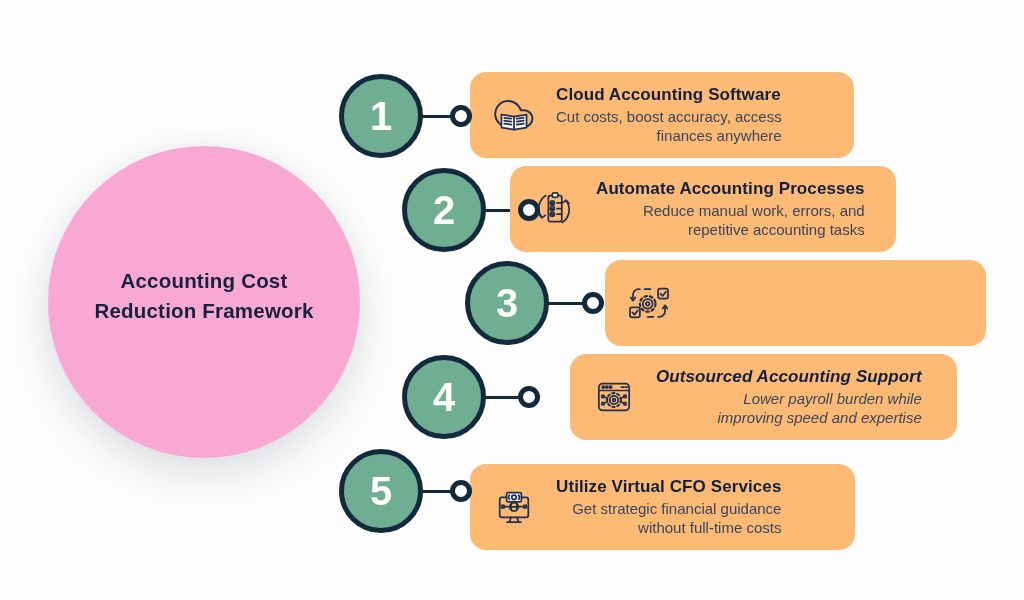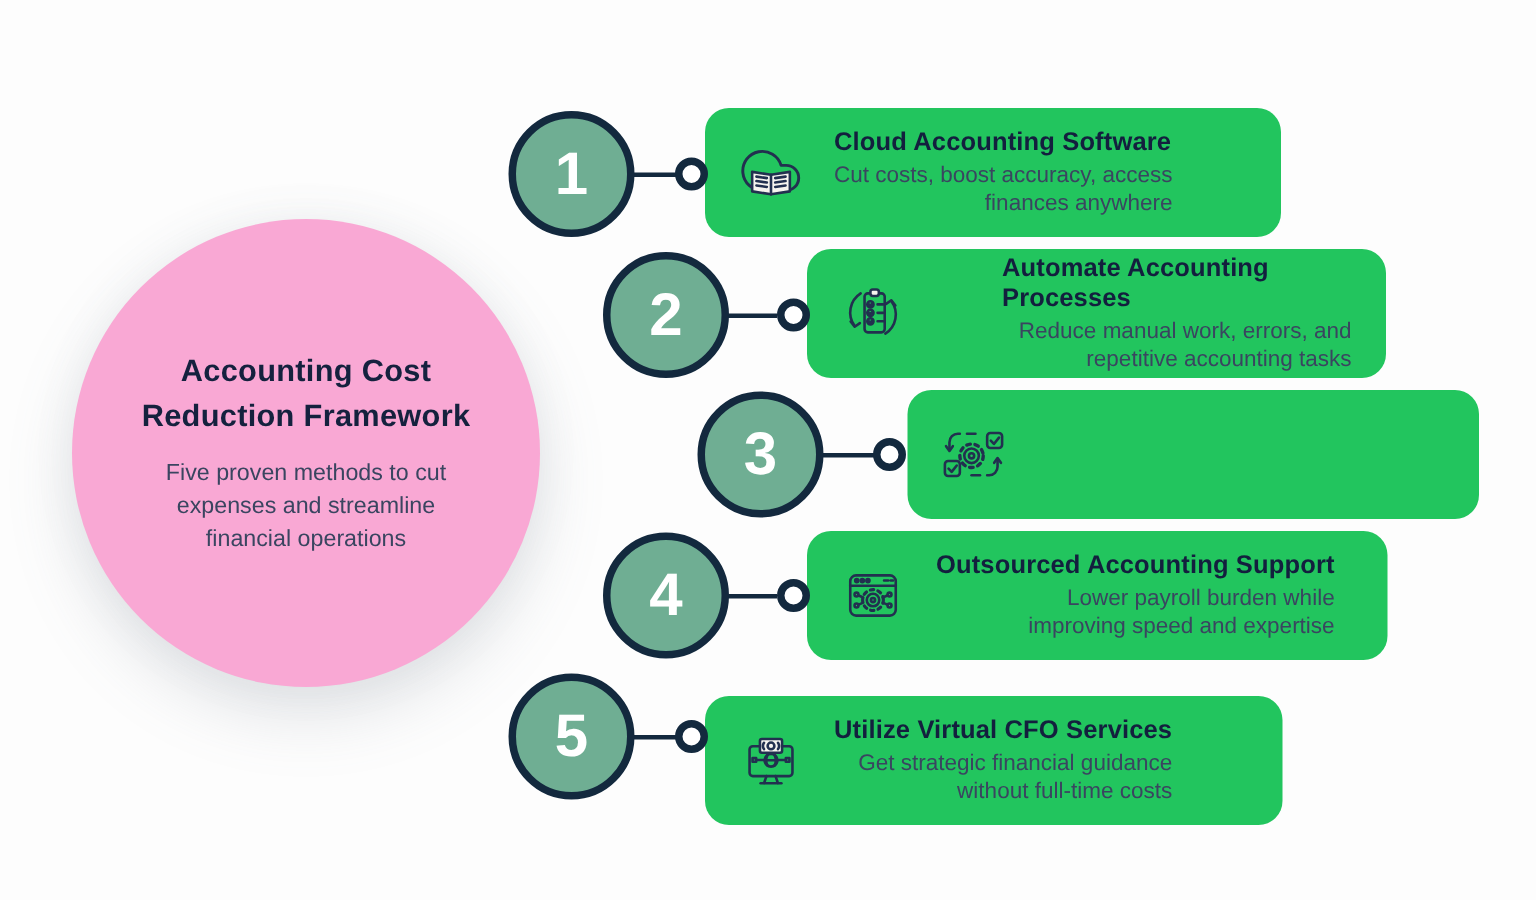--- a/index.html
+++ b/index.html
@@ -30,47 +30,44 @@
     background:#6FAE93;border:5px solid #13293E;border-radius:50%;
     display:flex;align-items:center;justify-content:center;z-index:3;
   }
   .num-circle span{color:#FFFFFF;font-size:40px;font-weight:bold;line-height:1;}
   .conn-line{position:absolute;height:3px;background:#13293E;z-index:1;}
   .conn-ring{
     position:absolute;width:22px;height:22px;box-sizing:border-box;
     background:#FFFFFF;border:5.5px solid #13293E;border-radius:50%;z-index:4;
   }
   .card{
-    position:absolute;height:86px;background:#22c55e;border-radius:16px;
-    display:flex;align-items:center;padding:0 23px 0 18px;box-sizing:border-box;
+    position:absolute;height:86px;background:#fdba74;border-radius:16px;
+    display:flex;align-items:center;padding:0 10px 0 18px;box-sizing:border-box;
     z-index:2;
   }
   .card .icon{flex:0 0 52px;width:52px;height:52px;margin-right:16px;}
   .card .icon svg{display:block;}
   .step-title{font-size:17px;font-weight:bold;color:#131F3E;margin-bottom:3px;letter-spacing:.1px;}
   .step-desc{font-size:15px;line-height:1.25;color:#3A4560;white-space:pre-line;text-align:right;}
   
   .c1{left:339px;top:74px;}  .l1{left:419px;top:114.5px;width:36px;} .r1{left:450px;top:105px;} .k1{left:470px;top:72px;width:384px;}
-  .c2{left:402px;top:168px;} .l2{left:482px;top:208.5px;width:36px;} .r2{left:518px;top:199px;} .k2{left:538px;top:166px;width:386px;gap:44px;}
+  .c2{left:402px;top:168px;} .l2{left:482px;top:208.5px;width:36px;} .r2{left:518px;top:199px;} .k2{left:510px;top:166px;width:386px;}
   .c3{left:465px;top:261px;} .l3{left:545px;top:301.5px;width:38px;} .r3{left:582px;top:292px;} .k3{left:605px;top:260px;width:381px;}
-  .c4{left:402px;top:355px;} .l4{left:482px;top:395.5px;width:36px;} .r4{left:518px;top:386px;} .k4{left:538px;top:354px;width:387px;}
+  .c4{left:402px;top:355px;} .l4{left:482px;top:395.5px;width:36px;} .r4{left:518px;top:386px;} .k4{left:570px;top:354px;width:387px;font-style:italic;}
   .c5{left:339px;top:449px;} .l5{left:419px;top:489.5px;width:36px;} .r5{left:450px;top:480px;} .k5{left:470px;top:424px;width:385px;margin-top:40px;}
   .ic{stroke:#22304F;fill:none;stroke-width:2;stroke-linecap:round;stroke-linejoin:round;}
 </style>
 </head>
 <body>
 
 <div id="canvas">
 
   <div class="hero">
     <div class="hero-title">Accounting Cost
 Reduction Framework</div>
-    <div class="hero-subtitle">Five proven methods to cut
-expenses and streamline
-financial operations</div>
   </div>
 
   <div class="num-circle c1">
     <span>1</span>
   </div>
   <div class="conn-line l1"></div>
   <div class="conn-ring r1"></div>
   <div class="card k1">
     <div class="icon">
       <svg class="ic" width="52" height="52" viewBox="0 0 60 60">

